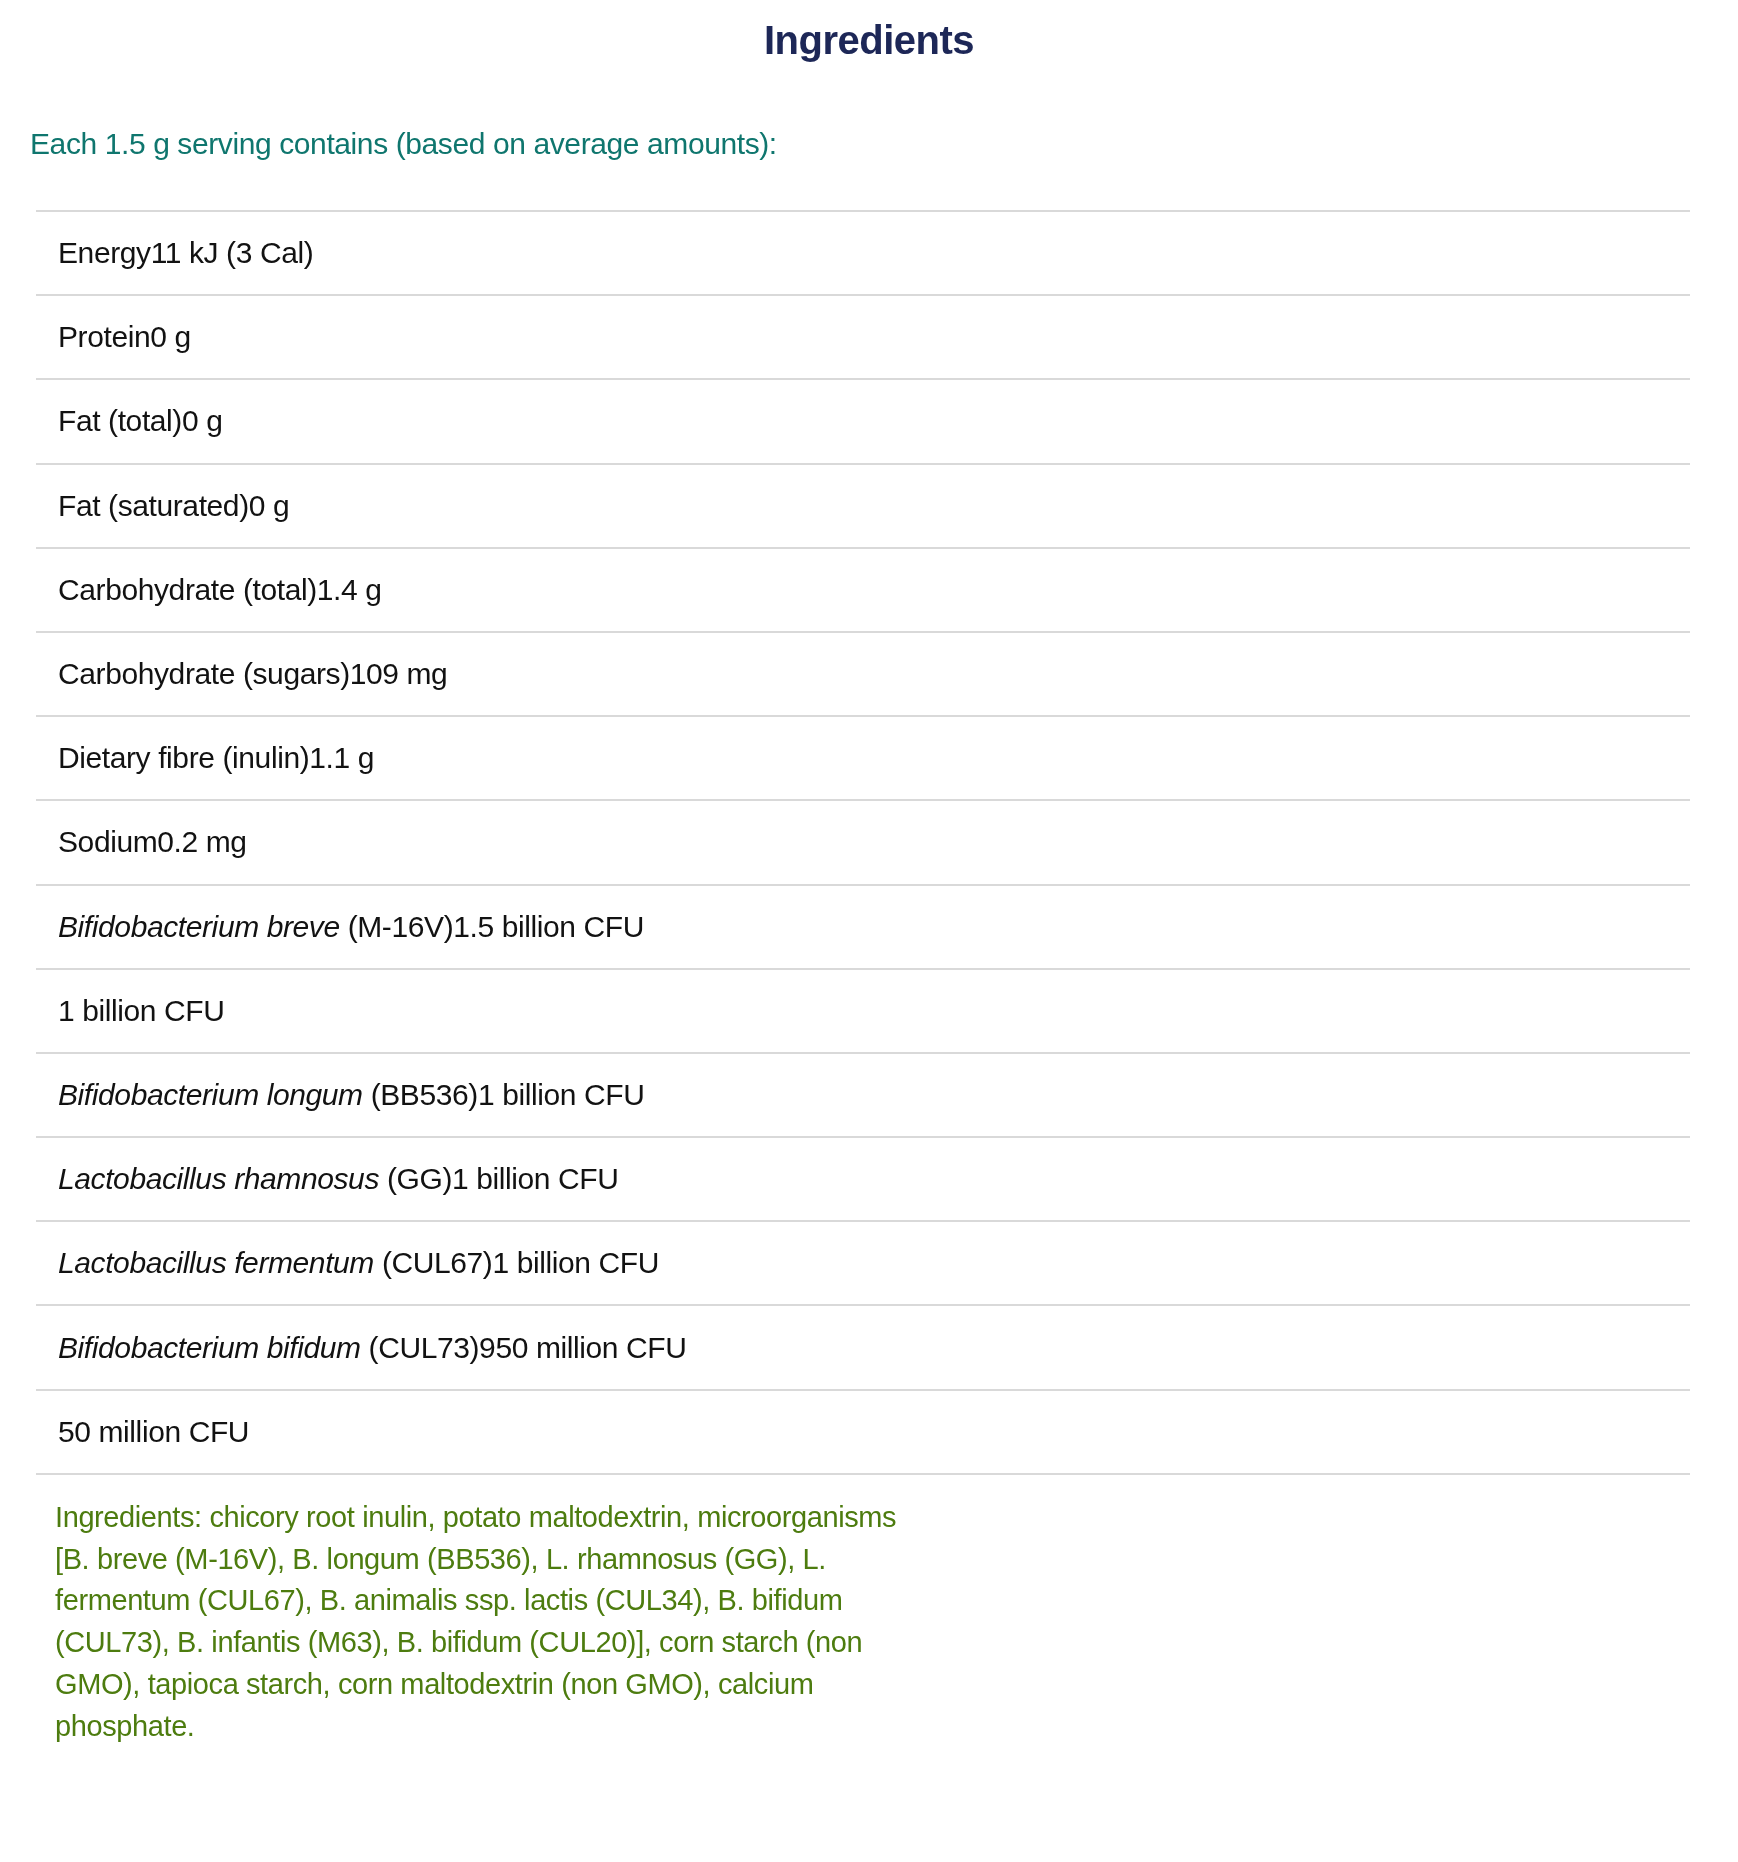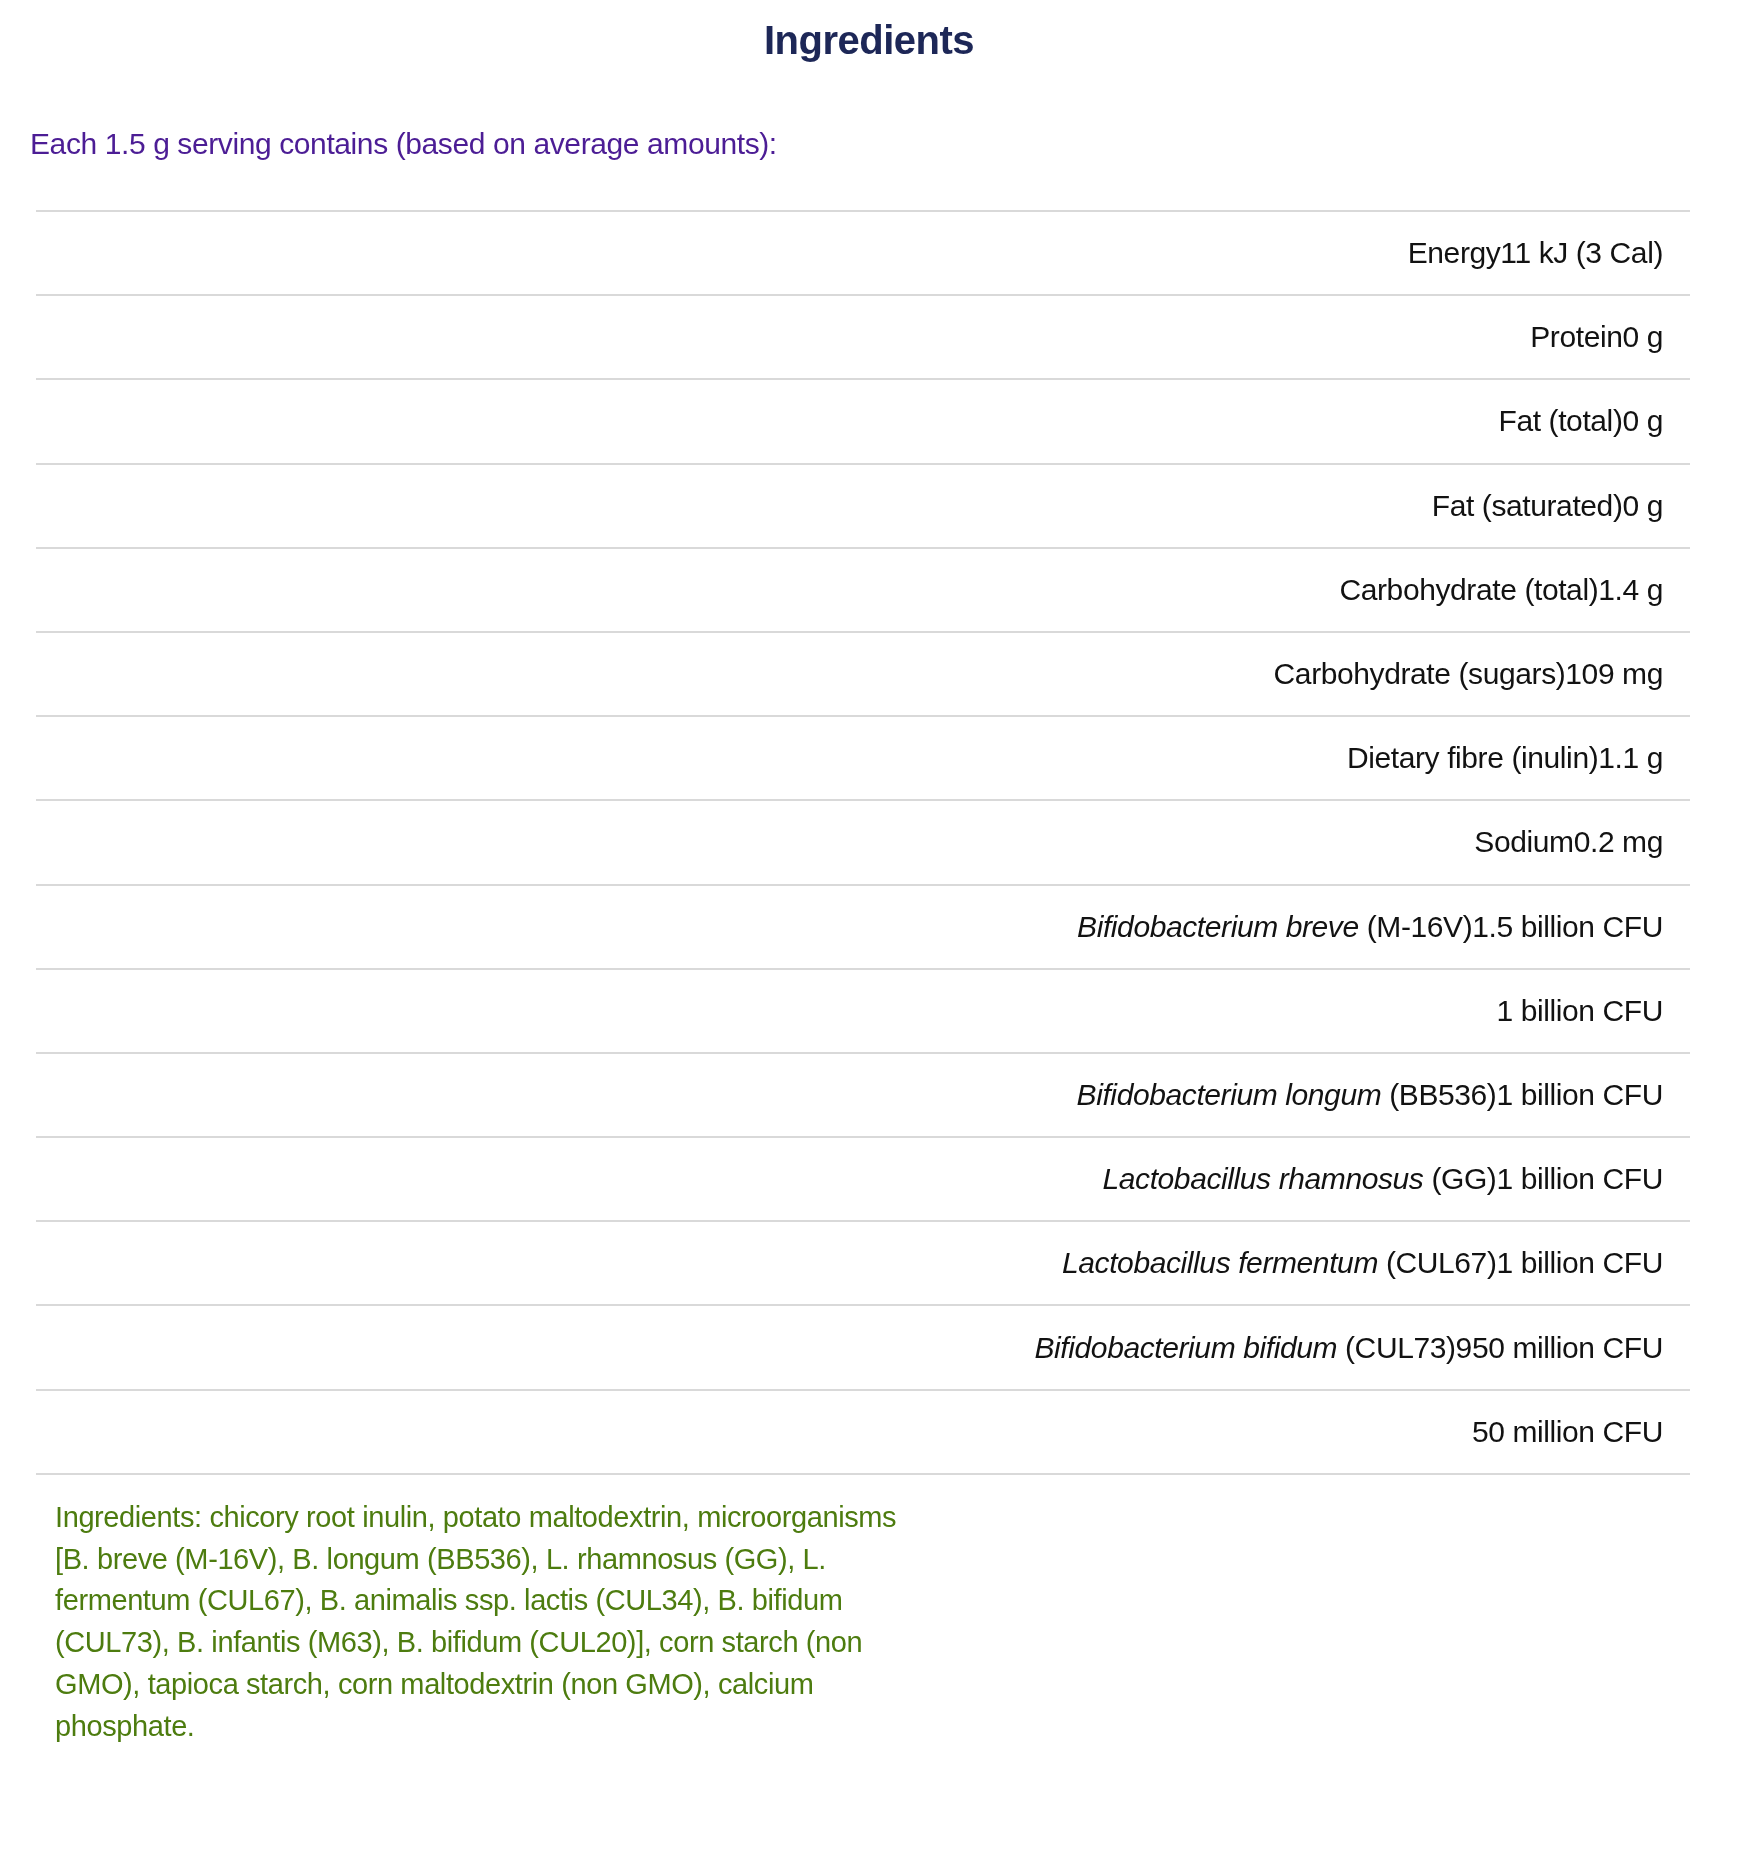--- a/index.html
+++ b/index.html
@@ -23,29 +23,29 @@
     text-align: center;
     font-size: 40px;
     line-height: 44px;
     font-weight: 700;
     letter-spacing: -0.5px;
   }
   .intro {
     margin: 64px 0 0 30px;
     font-size: 30px;
     line-height: 36px;
-    color: #4c1d95;
+    color: #0f766e;
   }
   .nutrition-table {
     margin: 48px 48px 0 36px; 
     border-bottom: 2px solid #d9d9d9;
   }
   .nutrition-row {
     display: flex;
-    justify-content: flex-end;
+    justify-content: flex-start;
     align-items: center;
     height: 82.2px;           
     border-top: 2px solid #d9d9d9;
     padding: 0 27px 0 22px;
     font-size: 30px;
   }
   .nutrition-row .row-label { text-align: left; white-space: nowrap; }
   .nutrition-row .row-label .species { font-style: italic; }
   .nutrition-row .row-value { text-align: right; white-space: nowrap; }
   .ingredients-paragraph {

